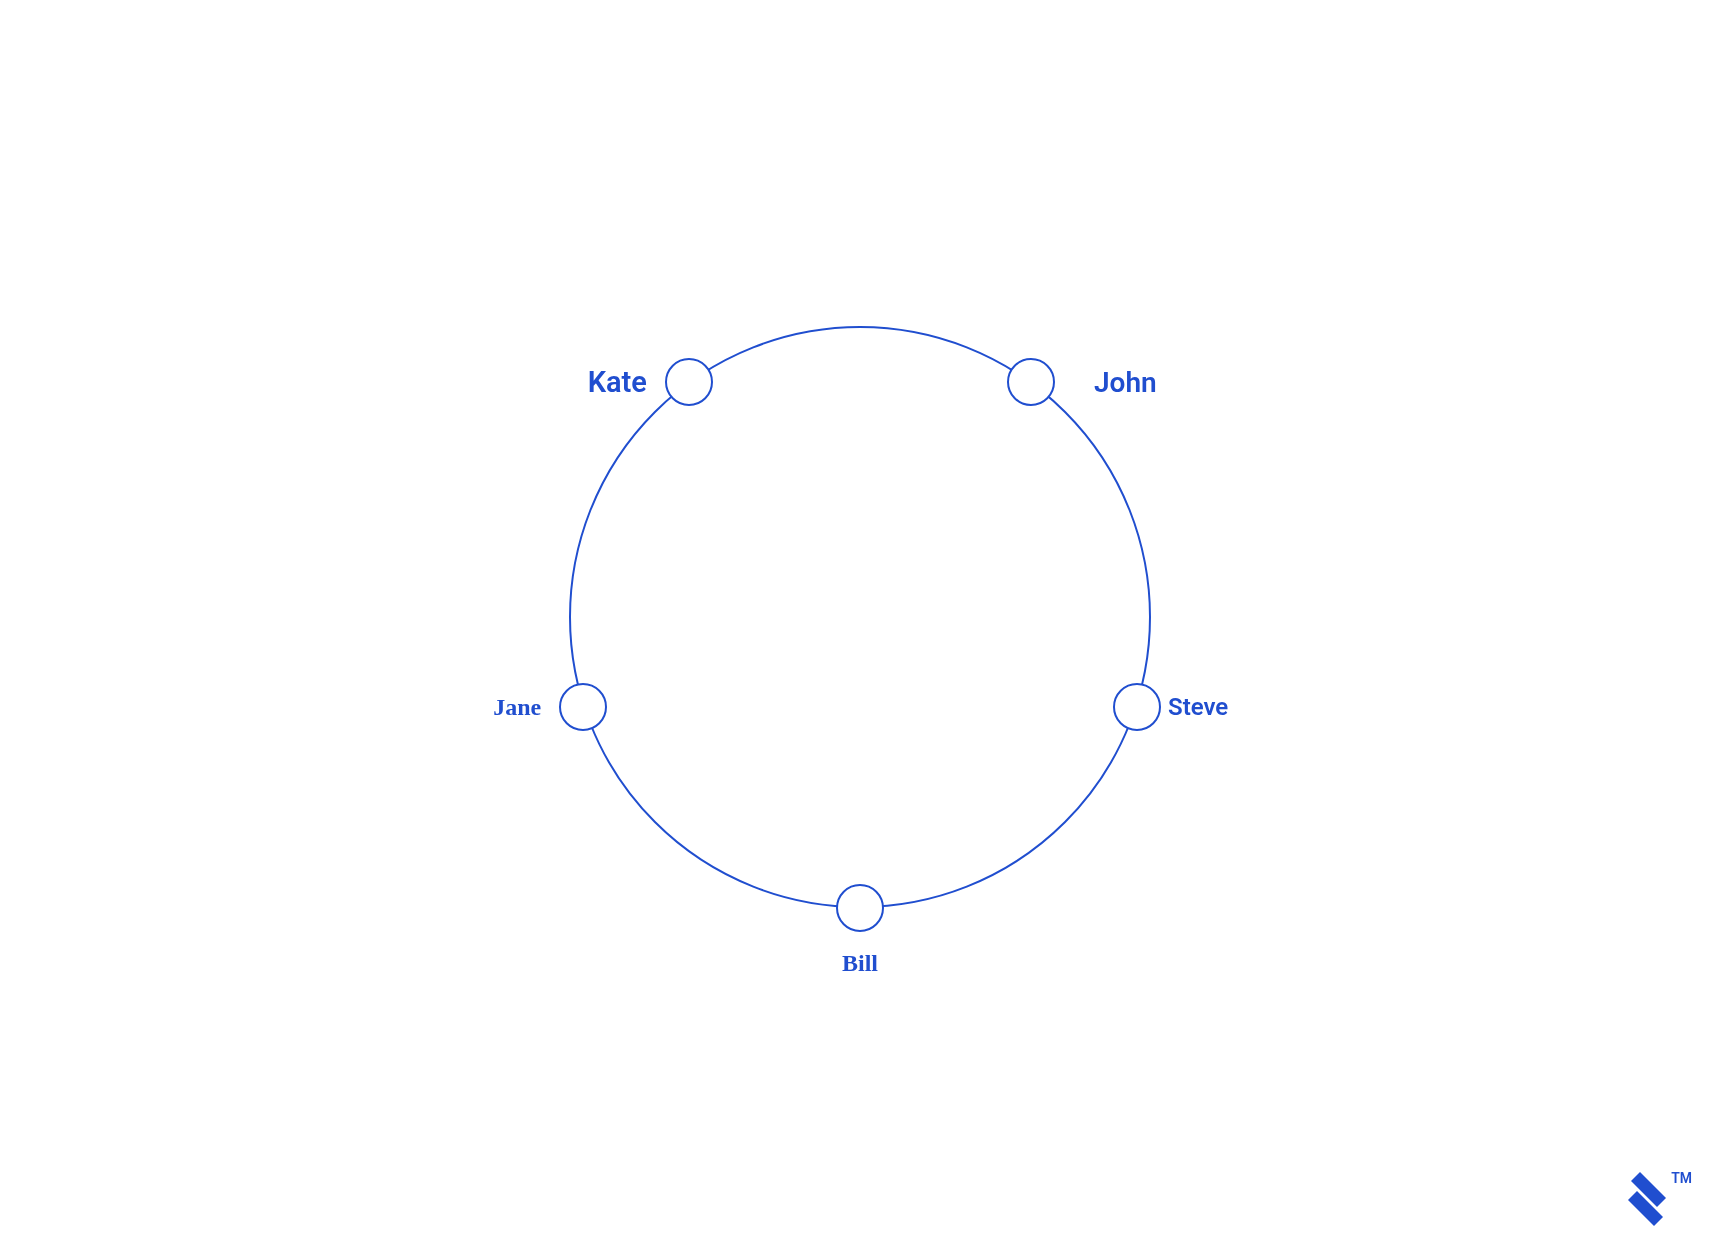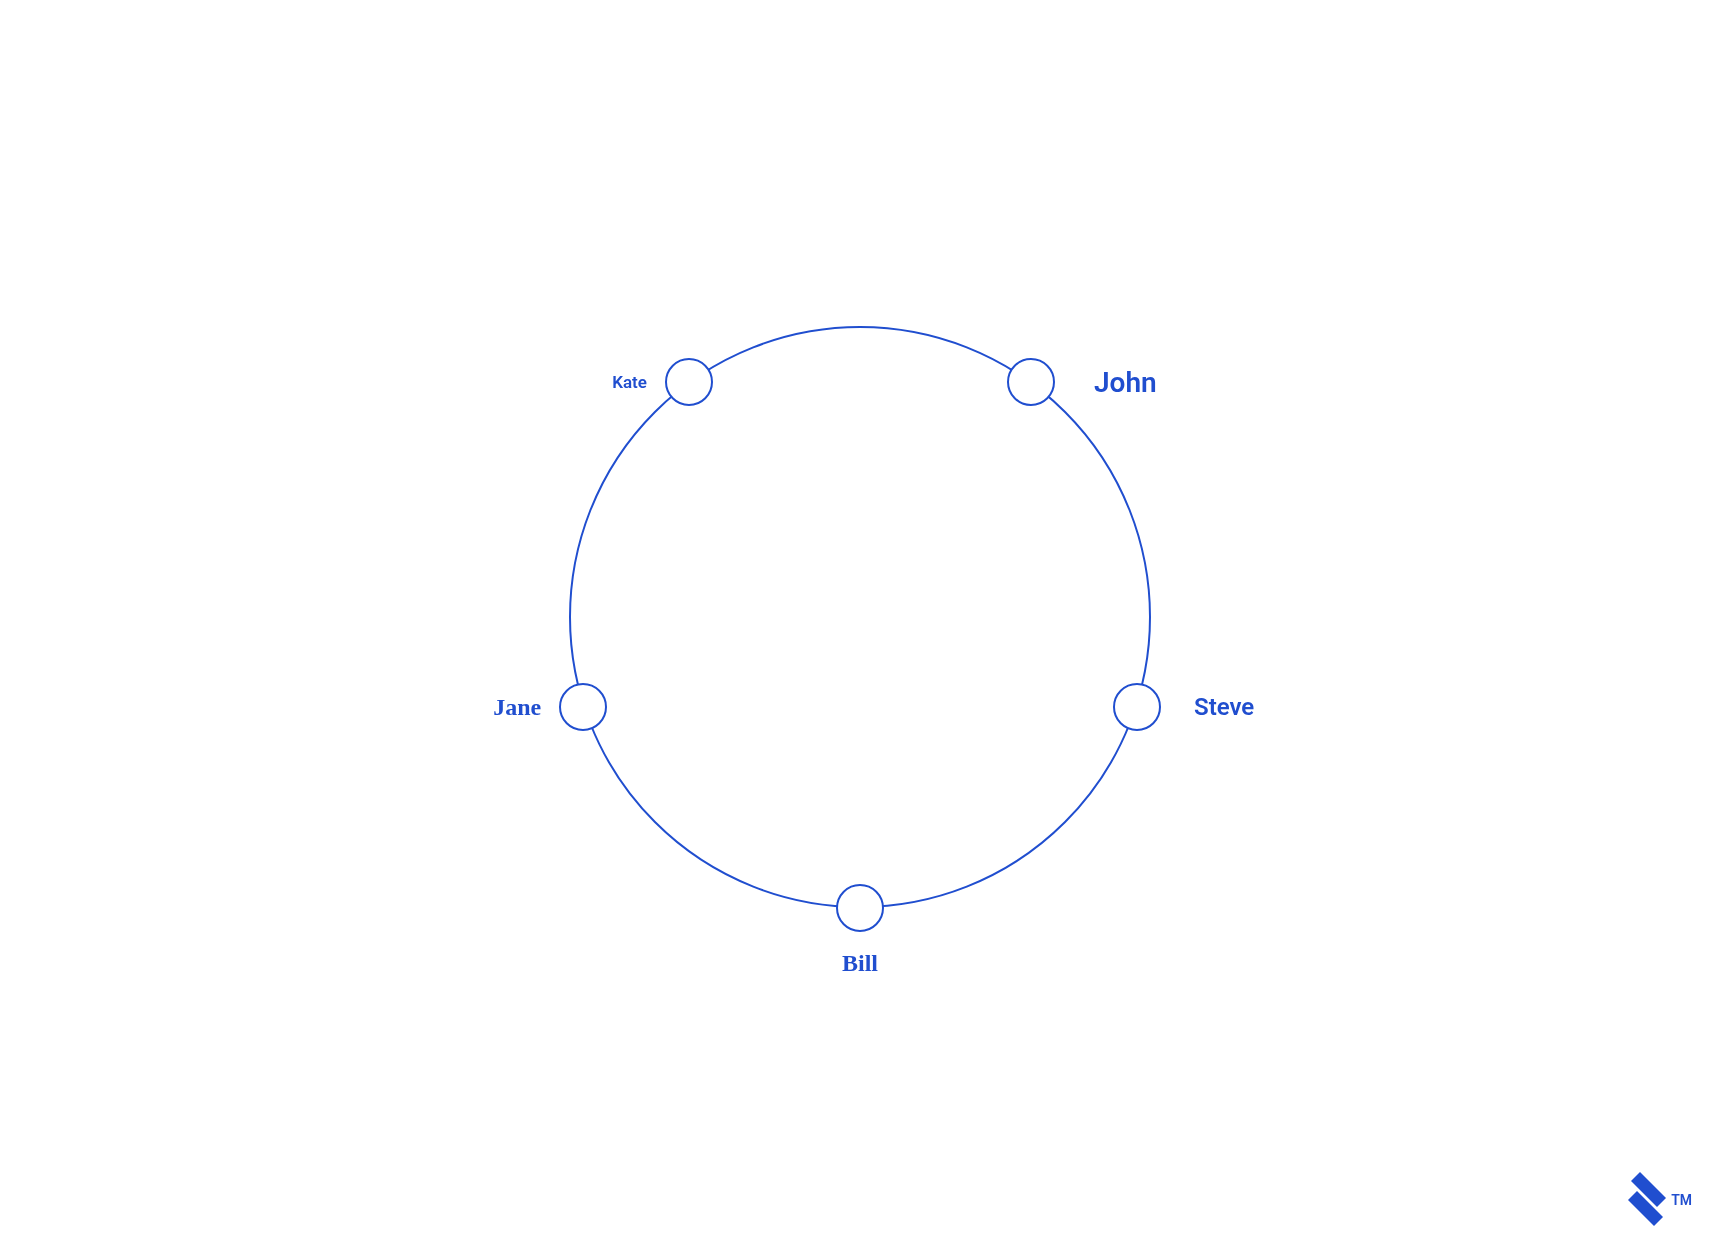--- a/index.html
+++ b/index.html
@@ -42,41 +42,41 @@
       position: absolute;
       color: #204ECF;
       font-weight: 600;
       white-space: nowrap;
     }
     .logo-wrap {
       position: absolute;
       right: 28px;
       bottom: 28px;
       display: flex;
-      align-items: center;
+      align-items: flex-start;
     }
     .logo-tm {
       color: #204ECF;
       font-size: 14px;
       font-weight: 600;
       margin-left: 2px;
       margin-top: -2px;
     }
   </style>
 </head>
 <body>
 
 <div class="diagram-container">
   <div class="ring" style="width: 582px; height: 582px;"></div>
 <div class="node" style="width: 48px; height: 48px; left: 128.954px; top: 64.5761px;"></div>
-    <div class="label" style="font-size: 17px; left: 86.9545px; top: 64.5761px; transform: translate(-100%, -50%);">Kate</div>
+    <div class="label" style="font-size: 29px; left: 86.9545px; top: 64.5761px; transform: translate(-100%, -50%);">Kate</div>
     <div class="node" style="width: 48px; height: 48px; left: 471.046px; top: 64.5761px;"></div>
     <div class="label" style="font-size: 28px; left: 534px; top: 64.5761px; transform: translate(0px, -50%);">John</div>
     <div class="node" style="width: 48px; height: 48px; left: 576.757px; top: 389.924px;"></div>
-    <div class="label" style="font-size: 24px; left: 634px; top: 389.924px; transform: translate(0px, -50%);">Steve</div>
+    <div class="label" style="font-size: 24px; left: 608px; top: 389.924px; transform: translate(0px, -50%);">Steve</div>
     <div class="node" style="width: 48px; height: 48px; left: 300px; top: 591px;"></div>
     <div class="label" style="font-size: 24px; left: 300px; top: 633px; transform: translate(-50%, 0px); font-family: Liberation Serif, serif;">Bill</div>
     <div class="node" style="width: 48px; height: 48px; left: 23.2426px; top: 389.924px;"></div>
     <div class="label" style="font-size: 24px; left: -18.7574px; top: 389.924px; transform: translate(-100%, -50%); font-family: Liberation Serif, serif;">Jane</div>
   </div>
 
 <div class="logo-wrap">
   <span>
     <svg width="44" height="54" viewBox="0 0 44 54">
       <g fill="#204ECF">

